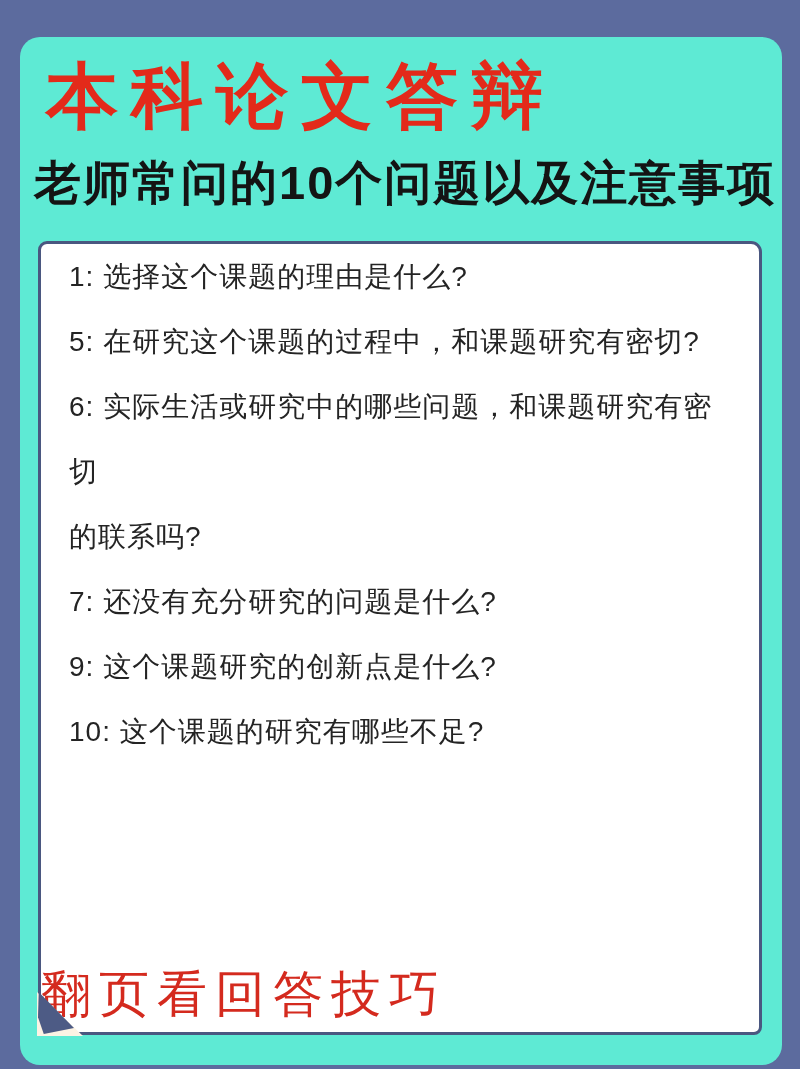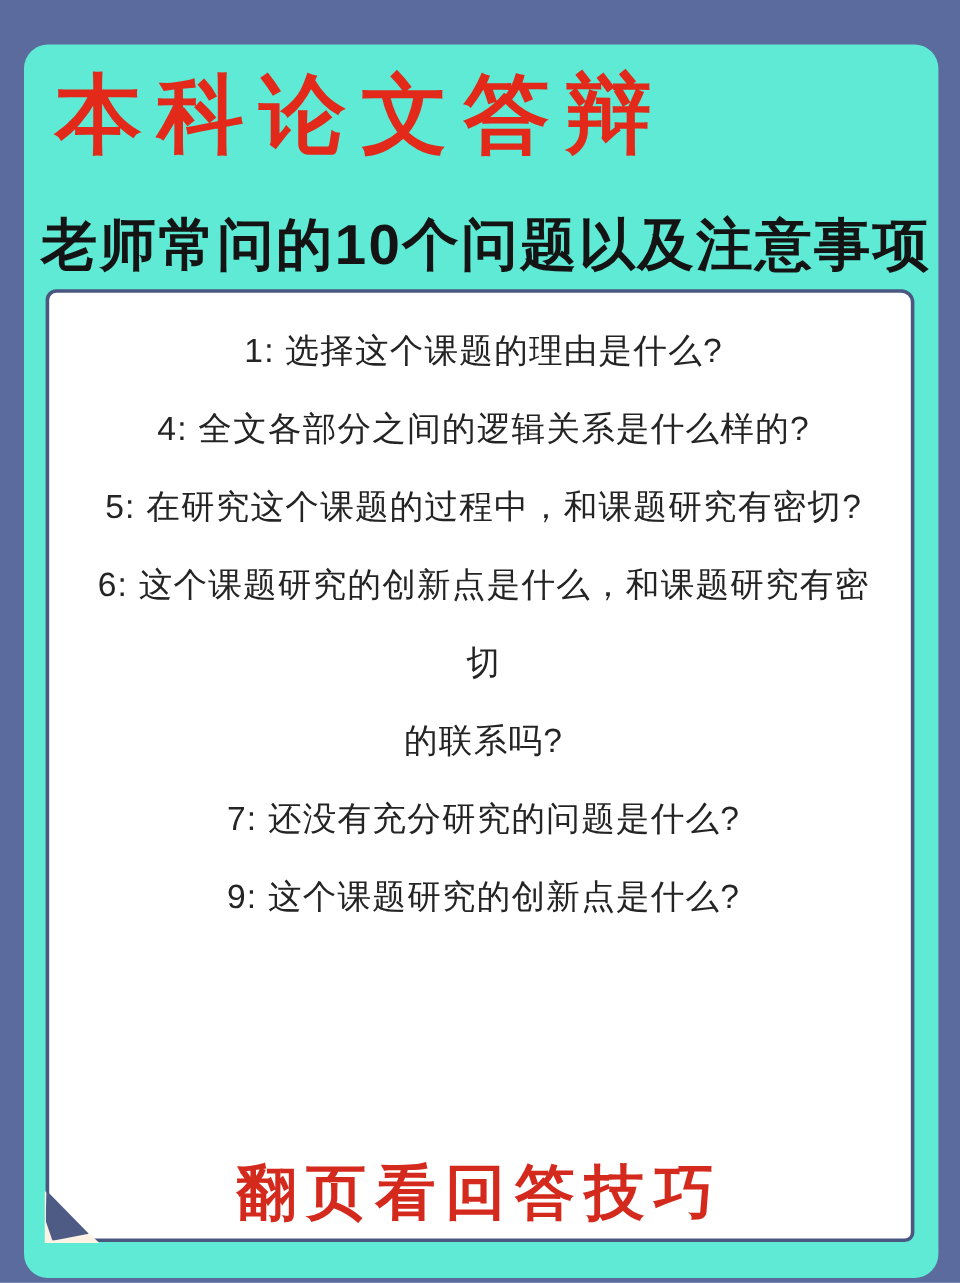--- a/index.html
+++ b/index.html
@@ -12,40 +12,39 @@
   .card{
     position:absolute;left:20px;top:17px;width:762px;height:1028px;
     background:#5eead4;border-radius:20px;margin-top:20px;
   }
   .title{
     position:absolute;top:22px;left:26px;
     font-size:72px;font-weight:900;line-height:1.05;
     color:#e32a1a;letter-spacing:13px;white-space:nowrap;
   }
   .subtitle{
-    position:absolute;top:139px;left:14px;
+    position:absolute;top:118px;left:14px;
     font-size:47px;font-weight:900;line-height:1.2;
     color:#141414;letter-spacing:2px;white-space:nowrap;
   }
   .qbox{
     position:absolute;left:18px;top:204px;width:718px;height:788px;
     background:#ffffff;border:3px solid #4a5780;
     border-radius:9px 11px 8px 10px;
   }
   .qlist{
-    position:absolute;left:28px;top:16px;right:22px;text-align:center;
+    position:absolute;left:28px;top:0;right:22px;
   }
   .q{
     font-size:28px;line-height:65px;color:#242424;
     white-space:pre-line;letter-spacing:1px;
   }
   .cta{
     position:absolute;left:0;right:0;bottom:4px;
-    text-align:center;
-    font-size:50px;font-weight:700;color:#d42a1e;letter-spacing:8px;
+    font-size:50px;font-weight:400;color:#d42a1e;letter-spacing:8px;
     white-space:nowrap;
   }
   
   .fold-mask{
     position:absolute;left:-4px;bottom:-4px;width:46px;height:44px;
     background:#fcf3e4;
     clip-path:polygon(0 0,0 100%,100% 100%);
   }
   .fold-flap{
     position:absolute;left:-3px;bottom:-2px;width:36px;height:42px;
@@ -56,26 +55,26 @@
 </head>
 <body>
 
 <div class="card">
   <div class="title">本科论文答辩</div>
   <div class="subtitle">老师常问的10个问题以及注意事项</div>
 
   <div class="qbox">
     <div class="qlist">
       <div class="q">1: 选择这个课题的理由是什么?</div>
-      <div class="q">4: 全文各部分之间的逻辑关系是什么样的?</div>
       <div class="q">5: 在研究这个课题的过程中，和课题研究有密切?</div>
-      <div class="q">6: 这个课题研究的创新点是什么，和课题研究有密切
+      <div class="q">6: 实际生活或研究中的哪些问题，和课题研究有密切
 的联系吗?</div>
       <div class="q">7: 还没有充分研究的问题是什么?</div>
       <div class="q">9: 这个课题研究的创新点是什么?</div>
+      <div class="q">10: 这个课题的研究有哪些不足?</div>
     </div>
 
     <div class="cta">翻页看回答技巧</div>
 
     <div class="fold-mask"></div>
     <div class="fold-flap"></div>
   </div>
 </div>
 
 </body></html>

